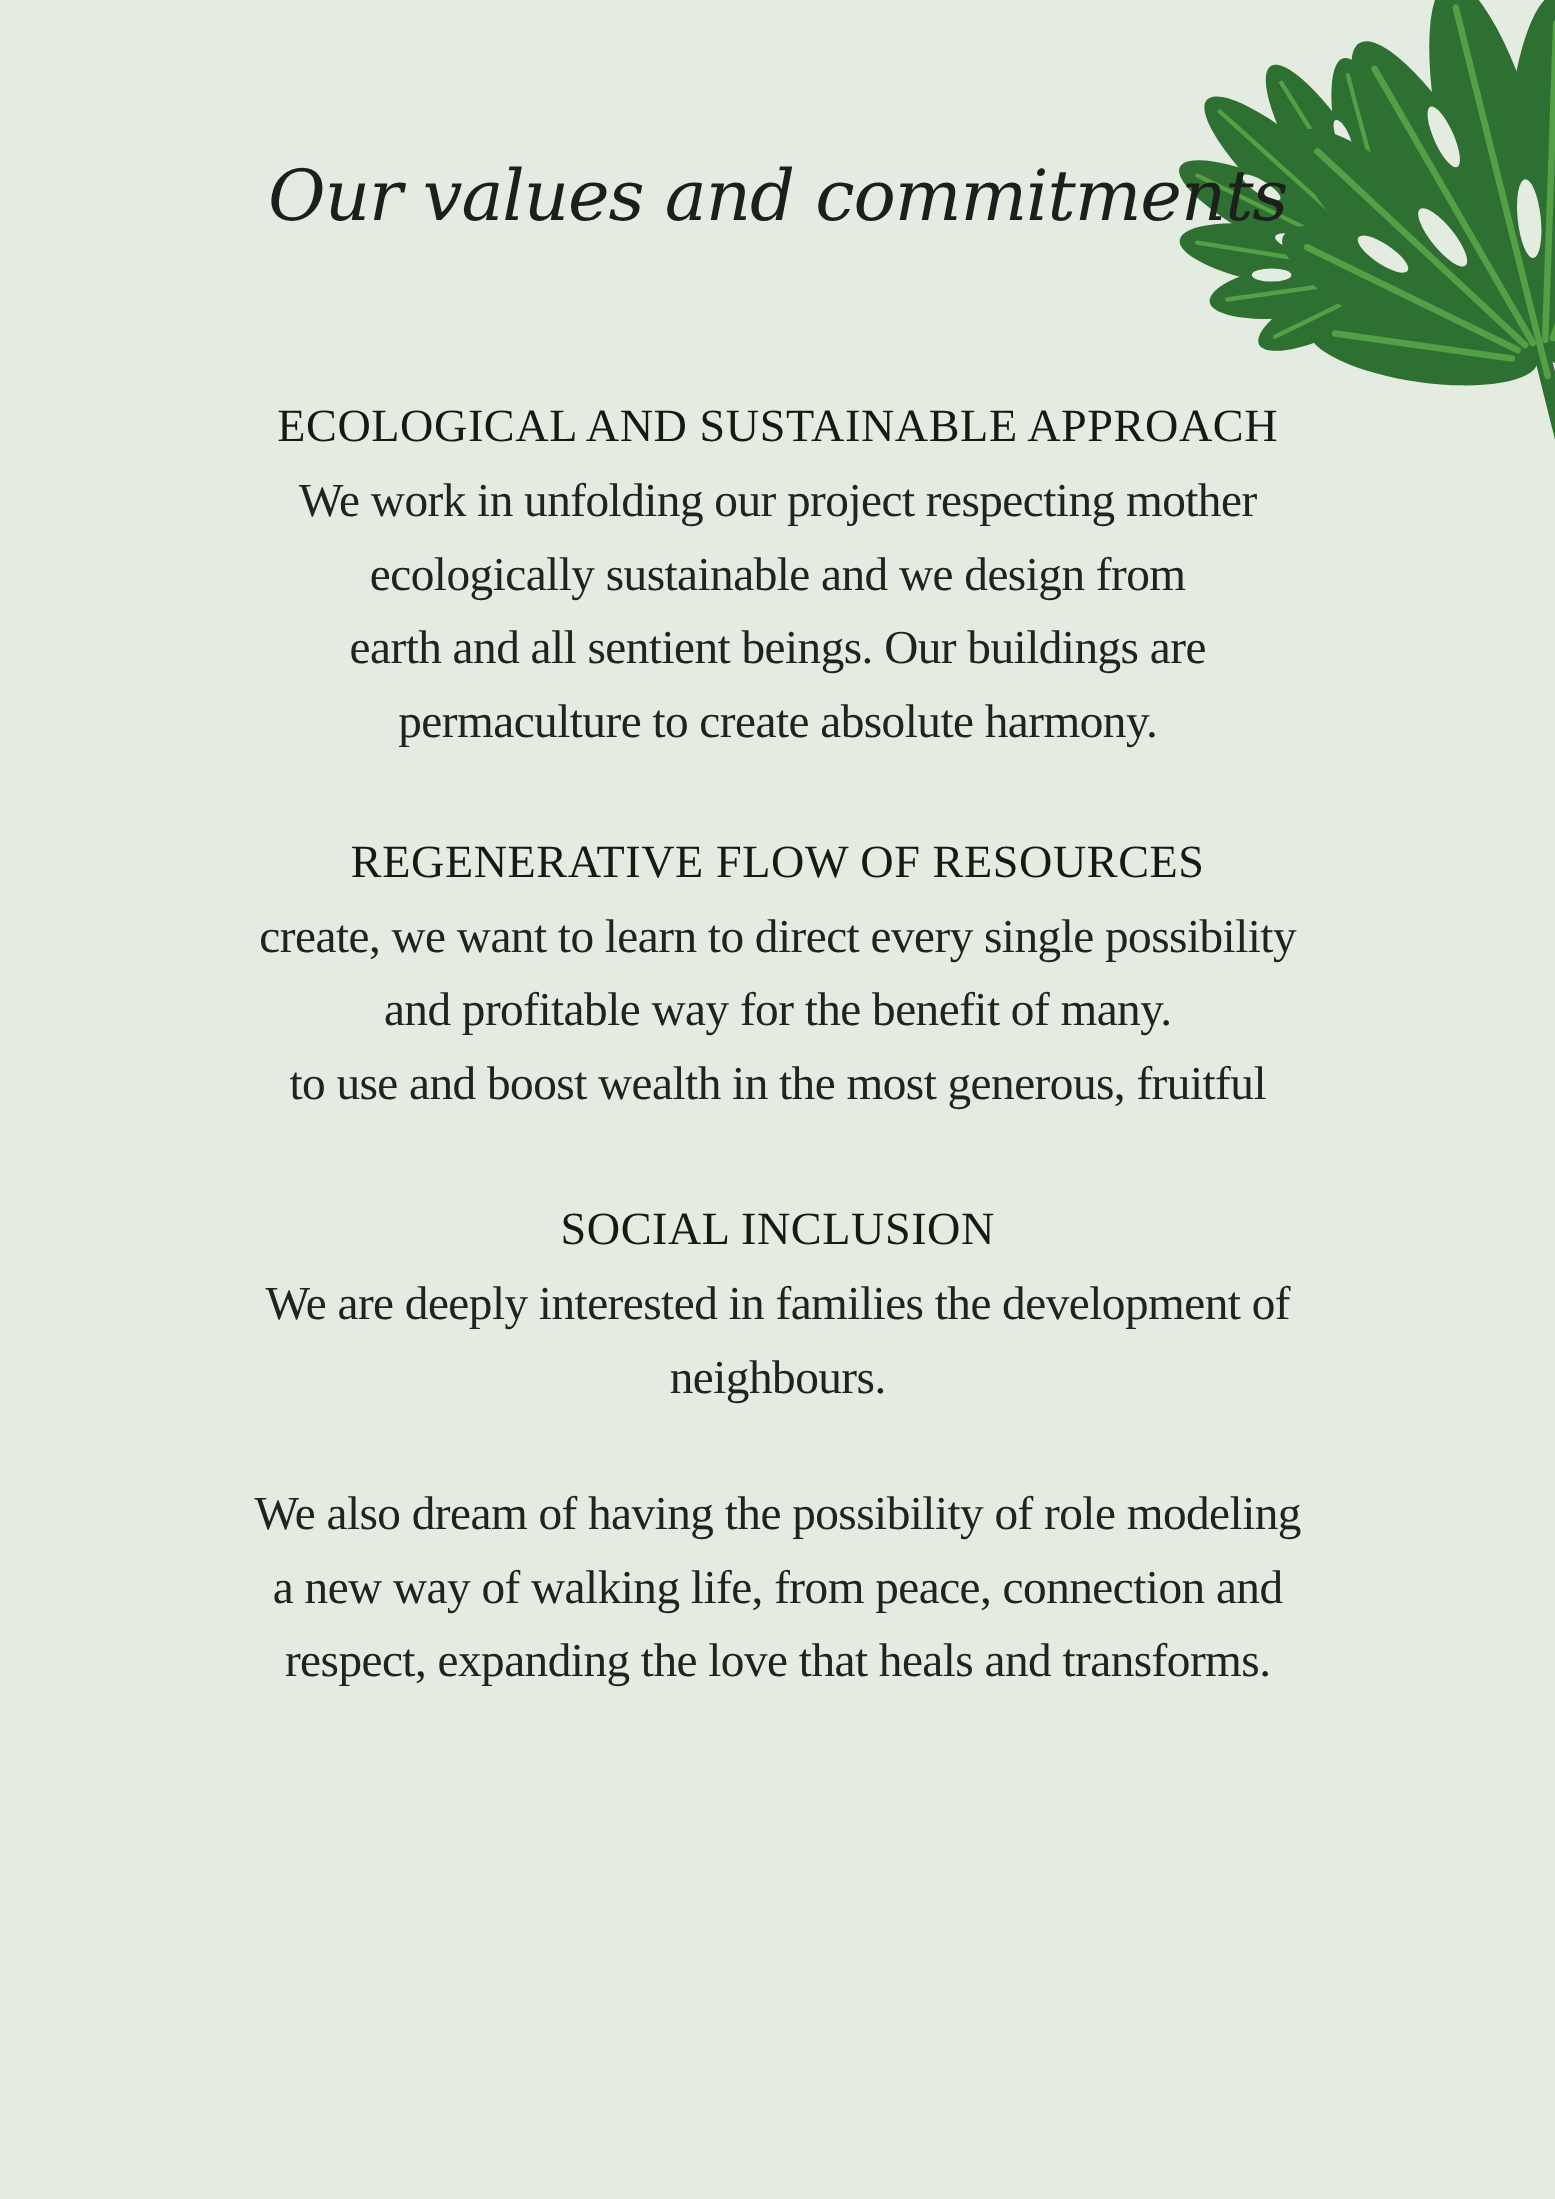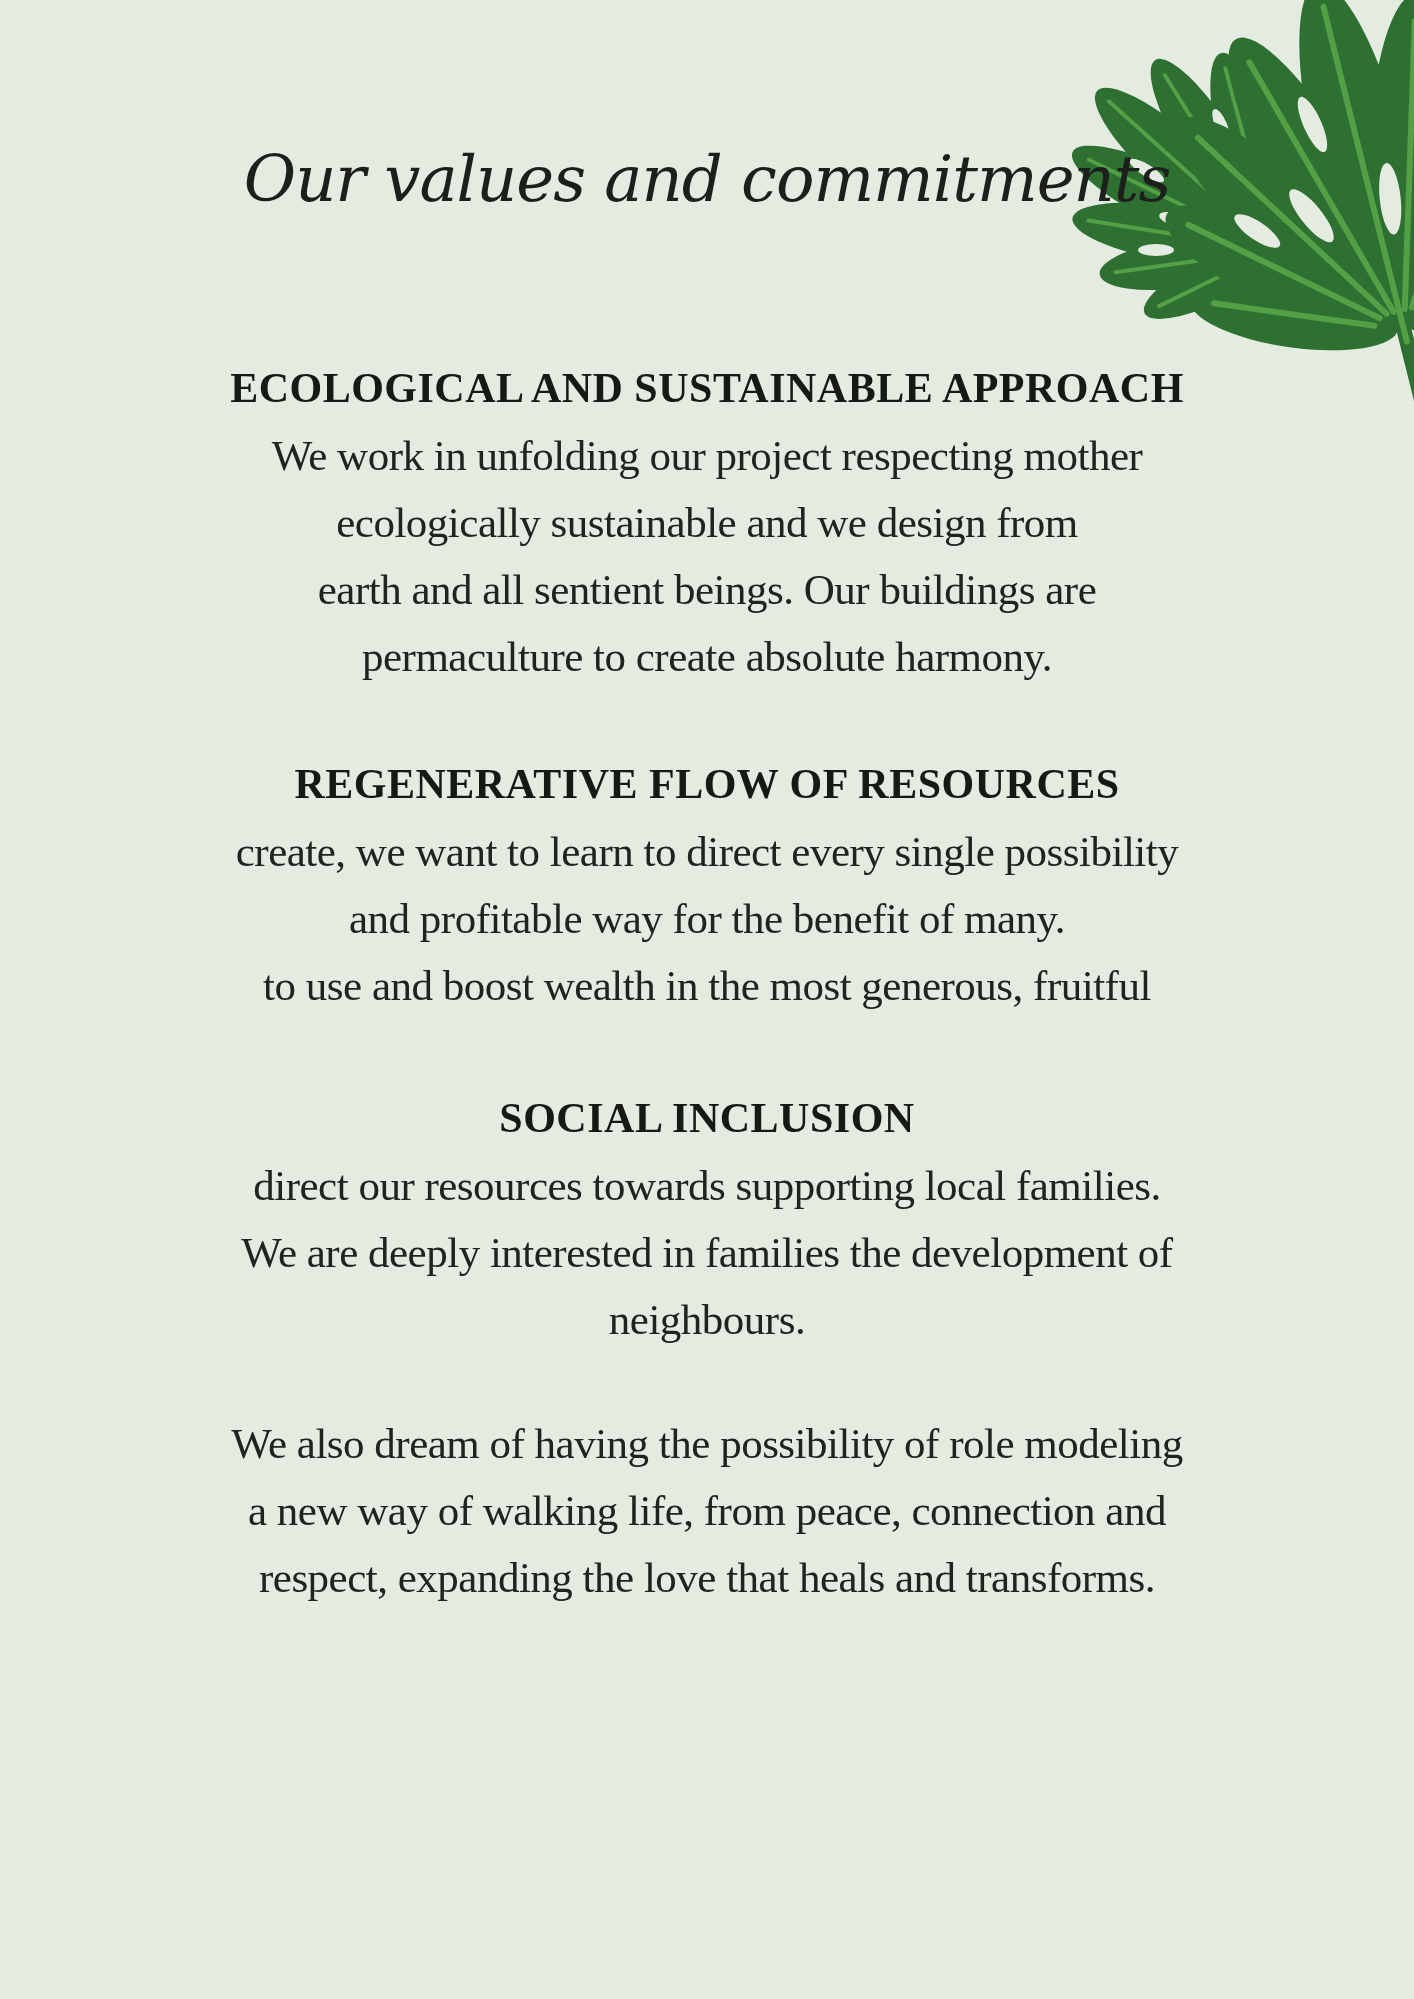--- a/index.html
+++ b/index.html
@@ -42,21 +42,21 @@
     line-height: 115px;
     letter-spacing: -1px;
     color: #1d1f1c;
     white-space: nowrap;
   }
   .section { margin-top: 61px; }
   .section.first { margin-top: 118px; }
   .section.third { margin-top: 66px; }
   .closing { margin-top: 57px; }
   .section-heading {
-    font-weight: bold;
+    font-weight: normal;
     font-size: 42px;
     line-height: 67px;
     letter-spacing: 0.5px;
     white-space: nowrap;
     color: #171915;
   }
   .body-line {
     font-size: 43px;
     line-height: 67px;
     letter-spacing: -0.5px;
@@ -147,21 +147,20 @@
 
     <div class="section">
       <div class="section-heading">REGENERATIVE FLOW OF RESOURCES</div>
       <div class="body-line">create, we want to learn to direct every single possibility</div>
       <div class="body-line">and profitable way for the benefit of many.</div>
       <div class="body-line">to use and boost wealth in the most generous, fruitful</div>
     </div>
 
     <div class="section third">
       <div class="section-heading">SOCIAL INCLUSION</div>
-      <div class="body-line">direct our resources towards supporting local families.</div>
       <div class="body-line">We are deeply interested in families the development of</div>
       <div class="body-line">neighbours.</div>
     </div>
 
     <div class="closing">
       <div class="body-line">We also dream of having the possibility of role modeling</div>
       <div class="body-line">a new way of walking life, from peace, connection and</div>
       <div class="body-line">respect, expanding the love that heals and transforms.</div>
     </div>
 

